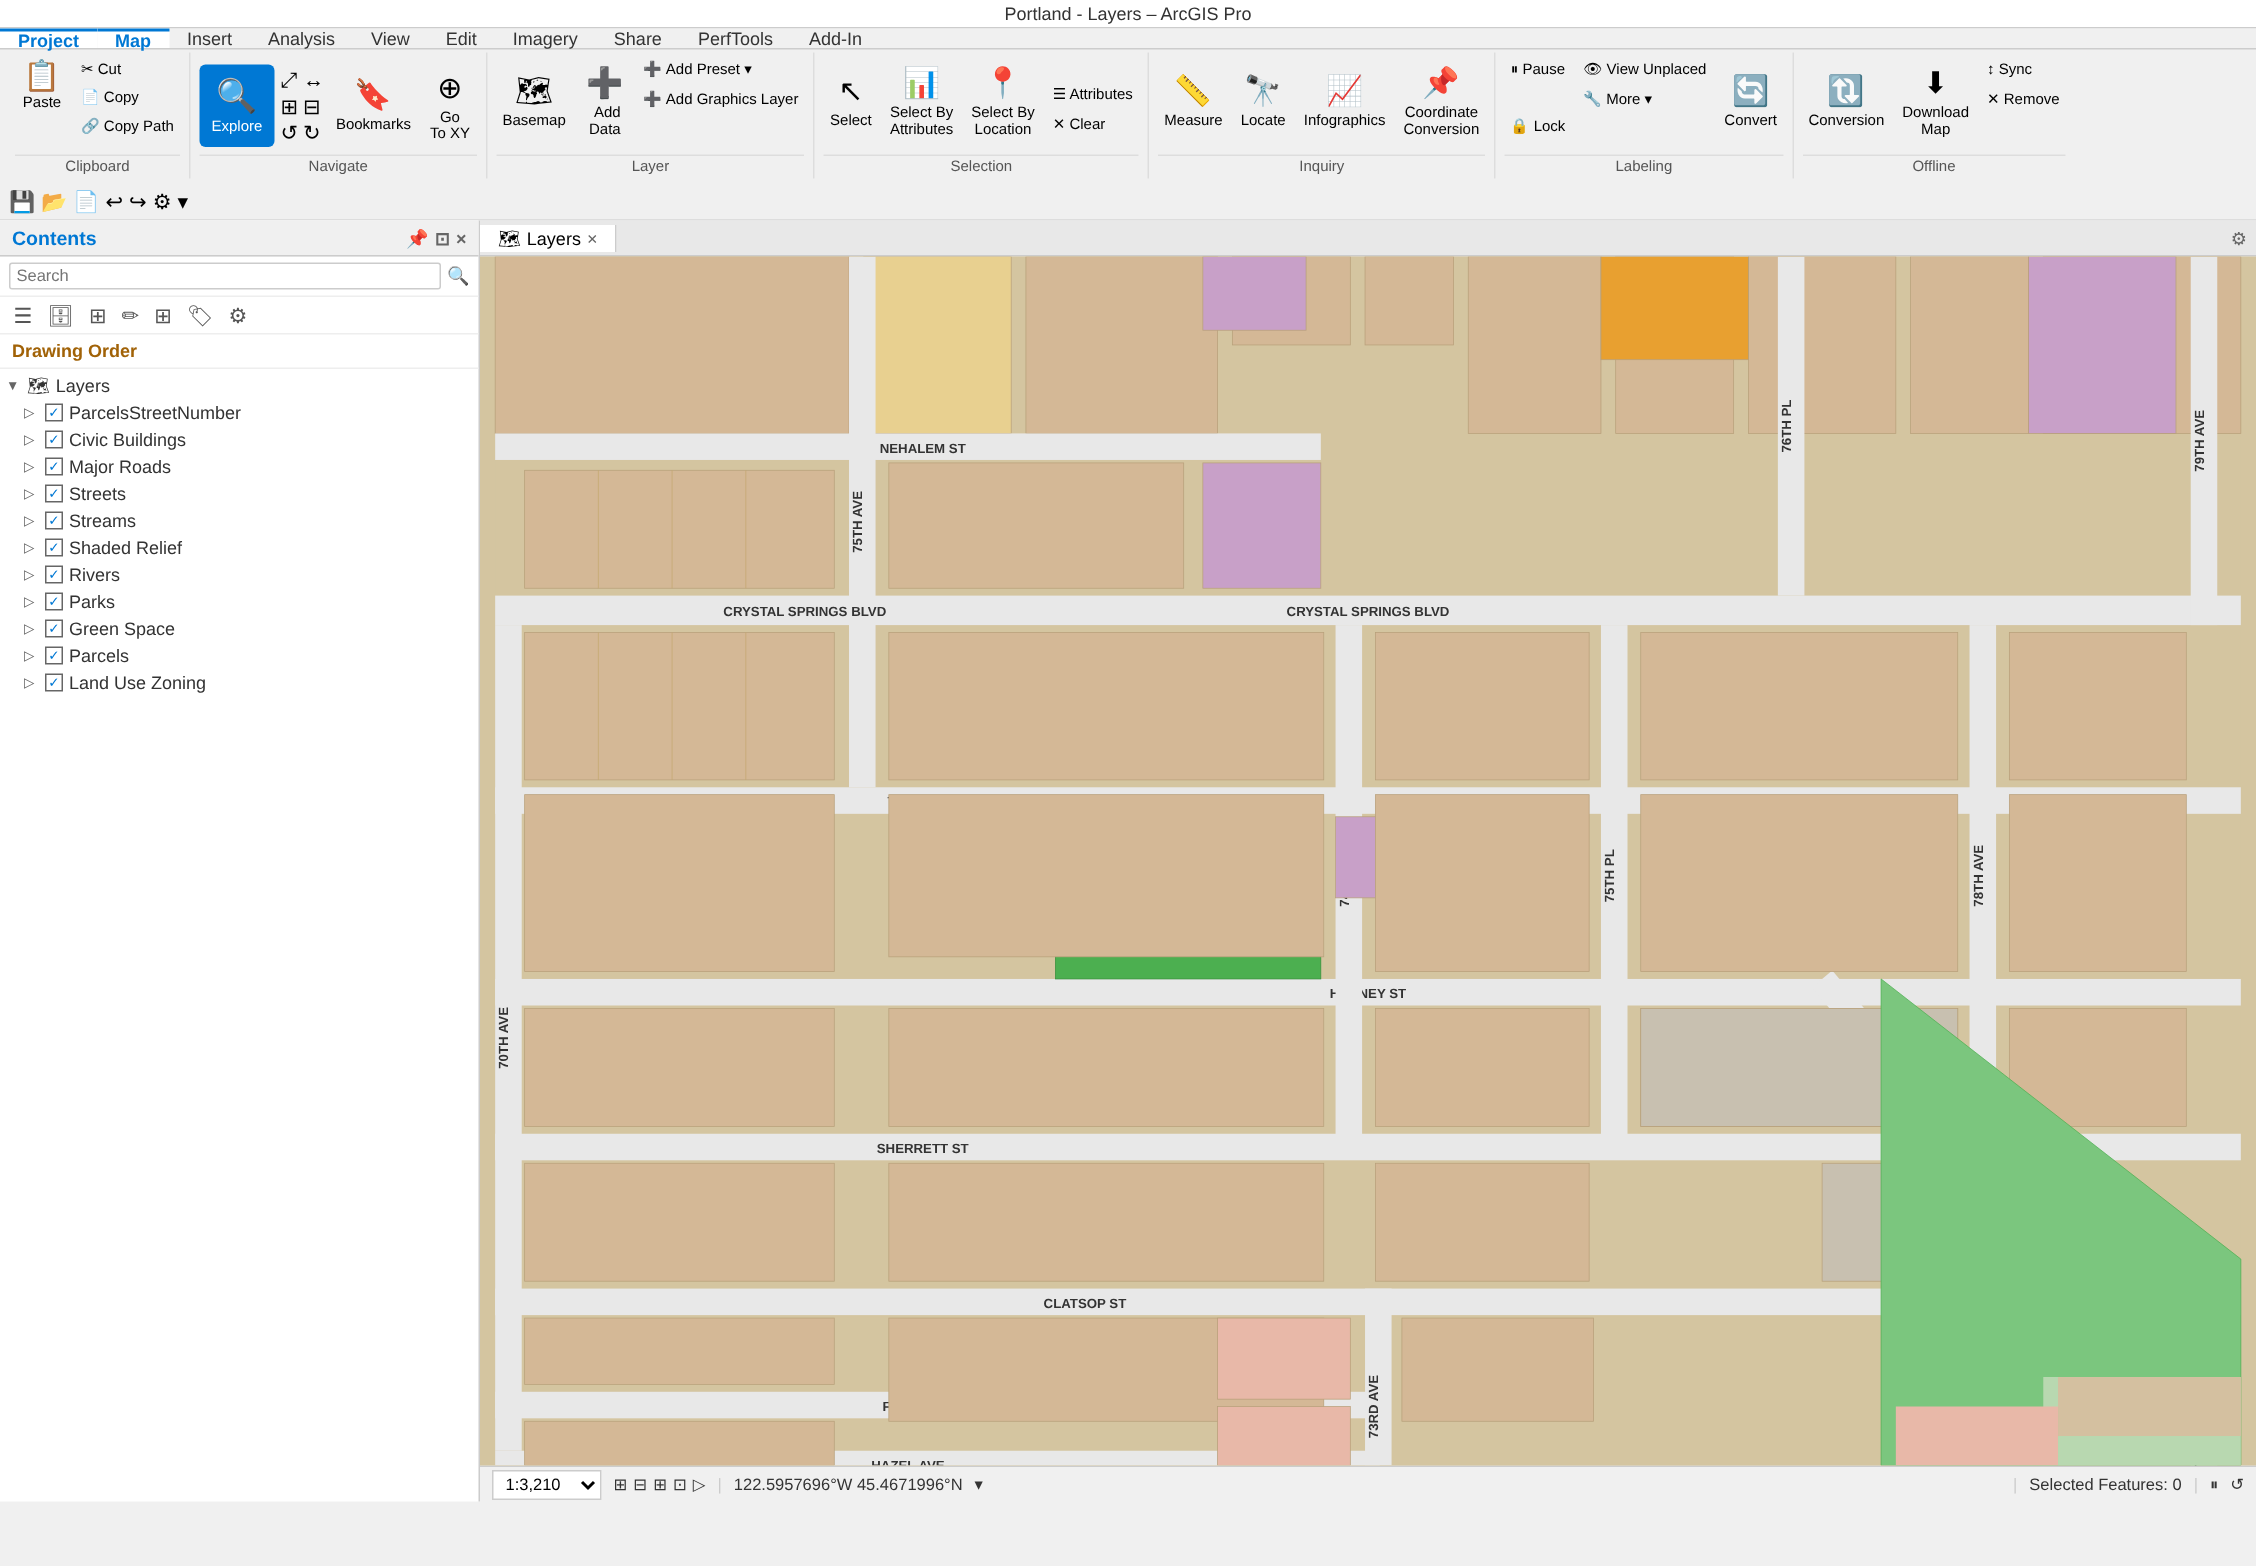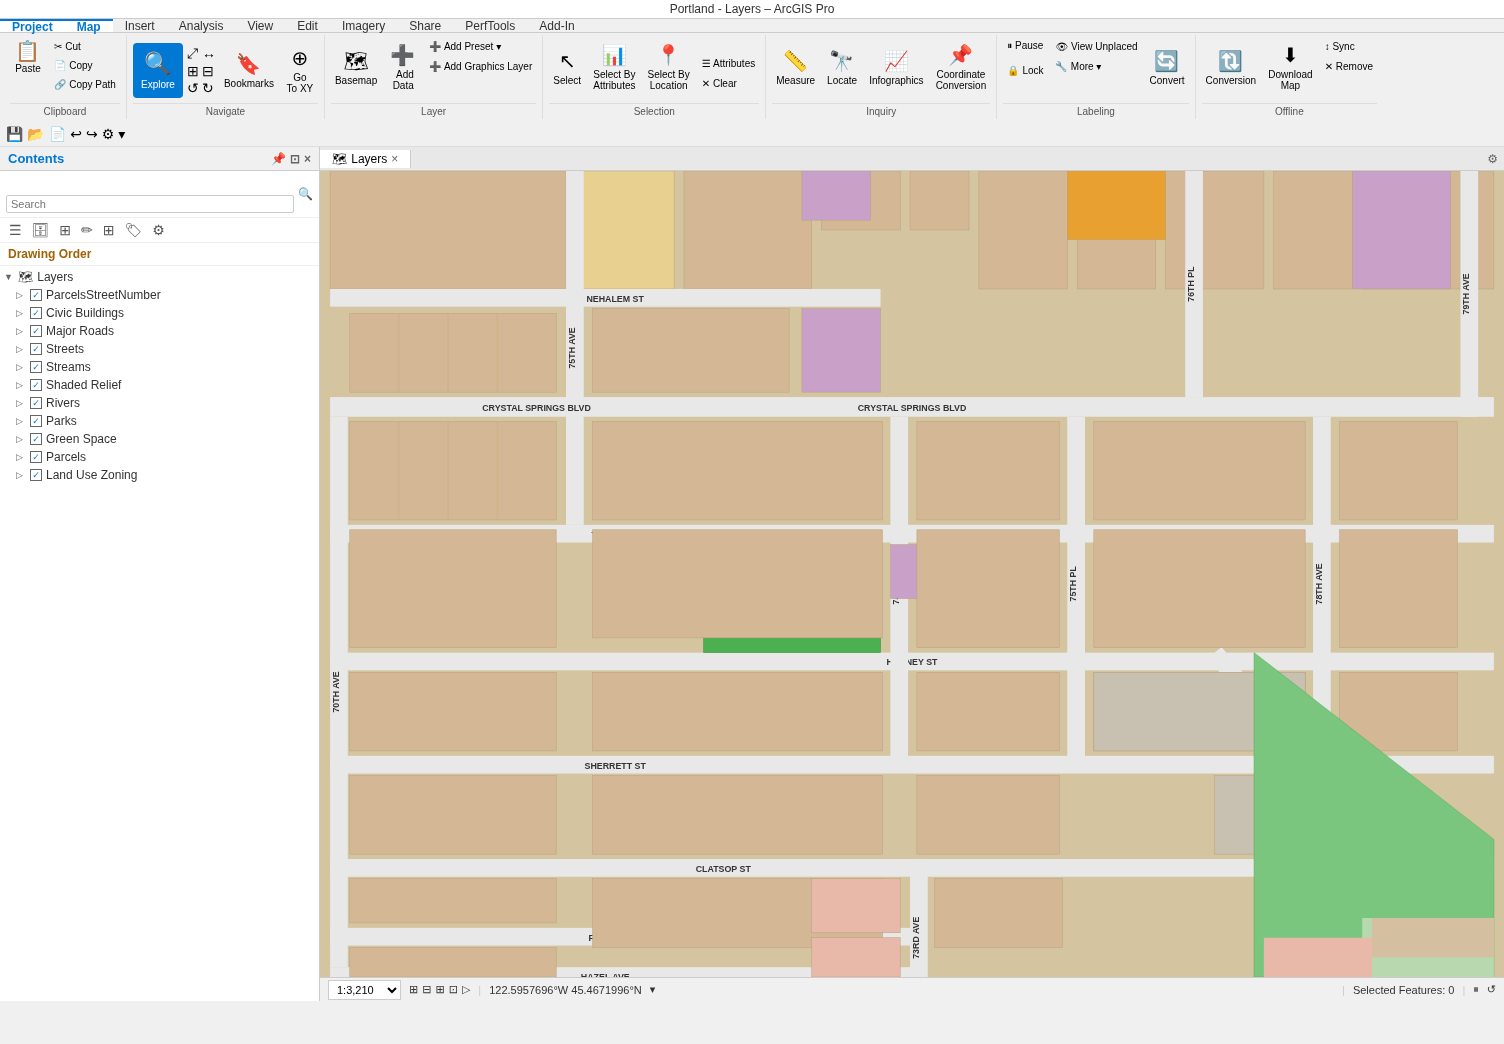--- a/index.html
+++ b/index.html
@@ -432,21 +432,21 @@
       <div class="ribbon-btn">
         <div style="font-size:20px;">📌</div>
         <div style="font-size:10px;">Coordinate<br>Conversion</div>
       </div>
     </div>
     <div class="ribbon-group-label">Inquiry</div>
   </div>
 
   <div class="ribbon-group">
     <div class="ribbon-group-content">
-      <div class="ribbon-col" style="gap:6px;">
+      <div class="ribbon-col" style="gap:20px;">
         <div class="ribbon-btn-small">⏸ Pause</div>
         <div class="ribbon-btn-small">🔒 Lock</div>
       </div>
       <div class="ribbon-col" style="gap:2px;">
         <div class="ribbon-btn-small">👁 View Unplaced</div>
         <div class="ribbon-btn-small">🔧 More ▾</div>
       </div>
       <div class="ribbon-btn">
         <div style="font-size:20px;">🔄</div>
         <div style="font-size:10px;">Convert</div>
@@ -490,21 +490,21 @@
     <div id="contents-header">
       <span>Contents</span>
       <div id="contents-header-icons">
         <span style="cursor:pointer;">📌</span>
         <span style="cursor:pointer;">⊡</span>
         <span style="cursor:pointer;">×</span>
       </div>
     </div>
 
     <div id="search-box">
-      <input id="search-input" type="text" style="flex: 1 1 0%; border: 1px solid rgb(204, 204, 204); padding: 2px 4px; font-size: 11px; border-radius: 2px; margin-top: 20px;" placeholder="Search">
+      <input id="search-input" type="text" style="flex: 1 1 0%; border: 1px solid rgb(204, 204, 204); padding: 2px 4px; font-size: 11px; border-radius: 2px;" placeholder="Search">
       <span style="cursor:pointer; color:#555;">🔍</span>
     </div>
 
     <div id="layer-toolbar">
       <span class="layer-tool-btn">☰</span>
       <span class="layer-tool-btn">🗄</span>
       <span class="layer-tool-btn">⊞</span>
       <span class="layer-tool-btn">✏</span>
       <span class="layer-tool-btn">⊞</span>
       <span class="layer-tool-btn">🏷</span>

